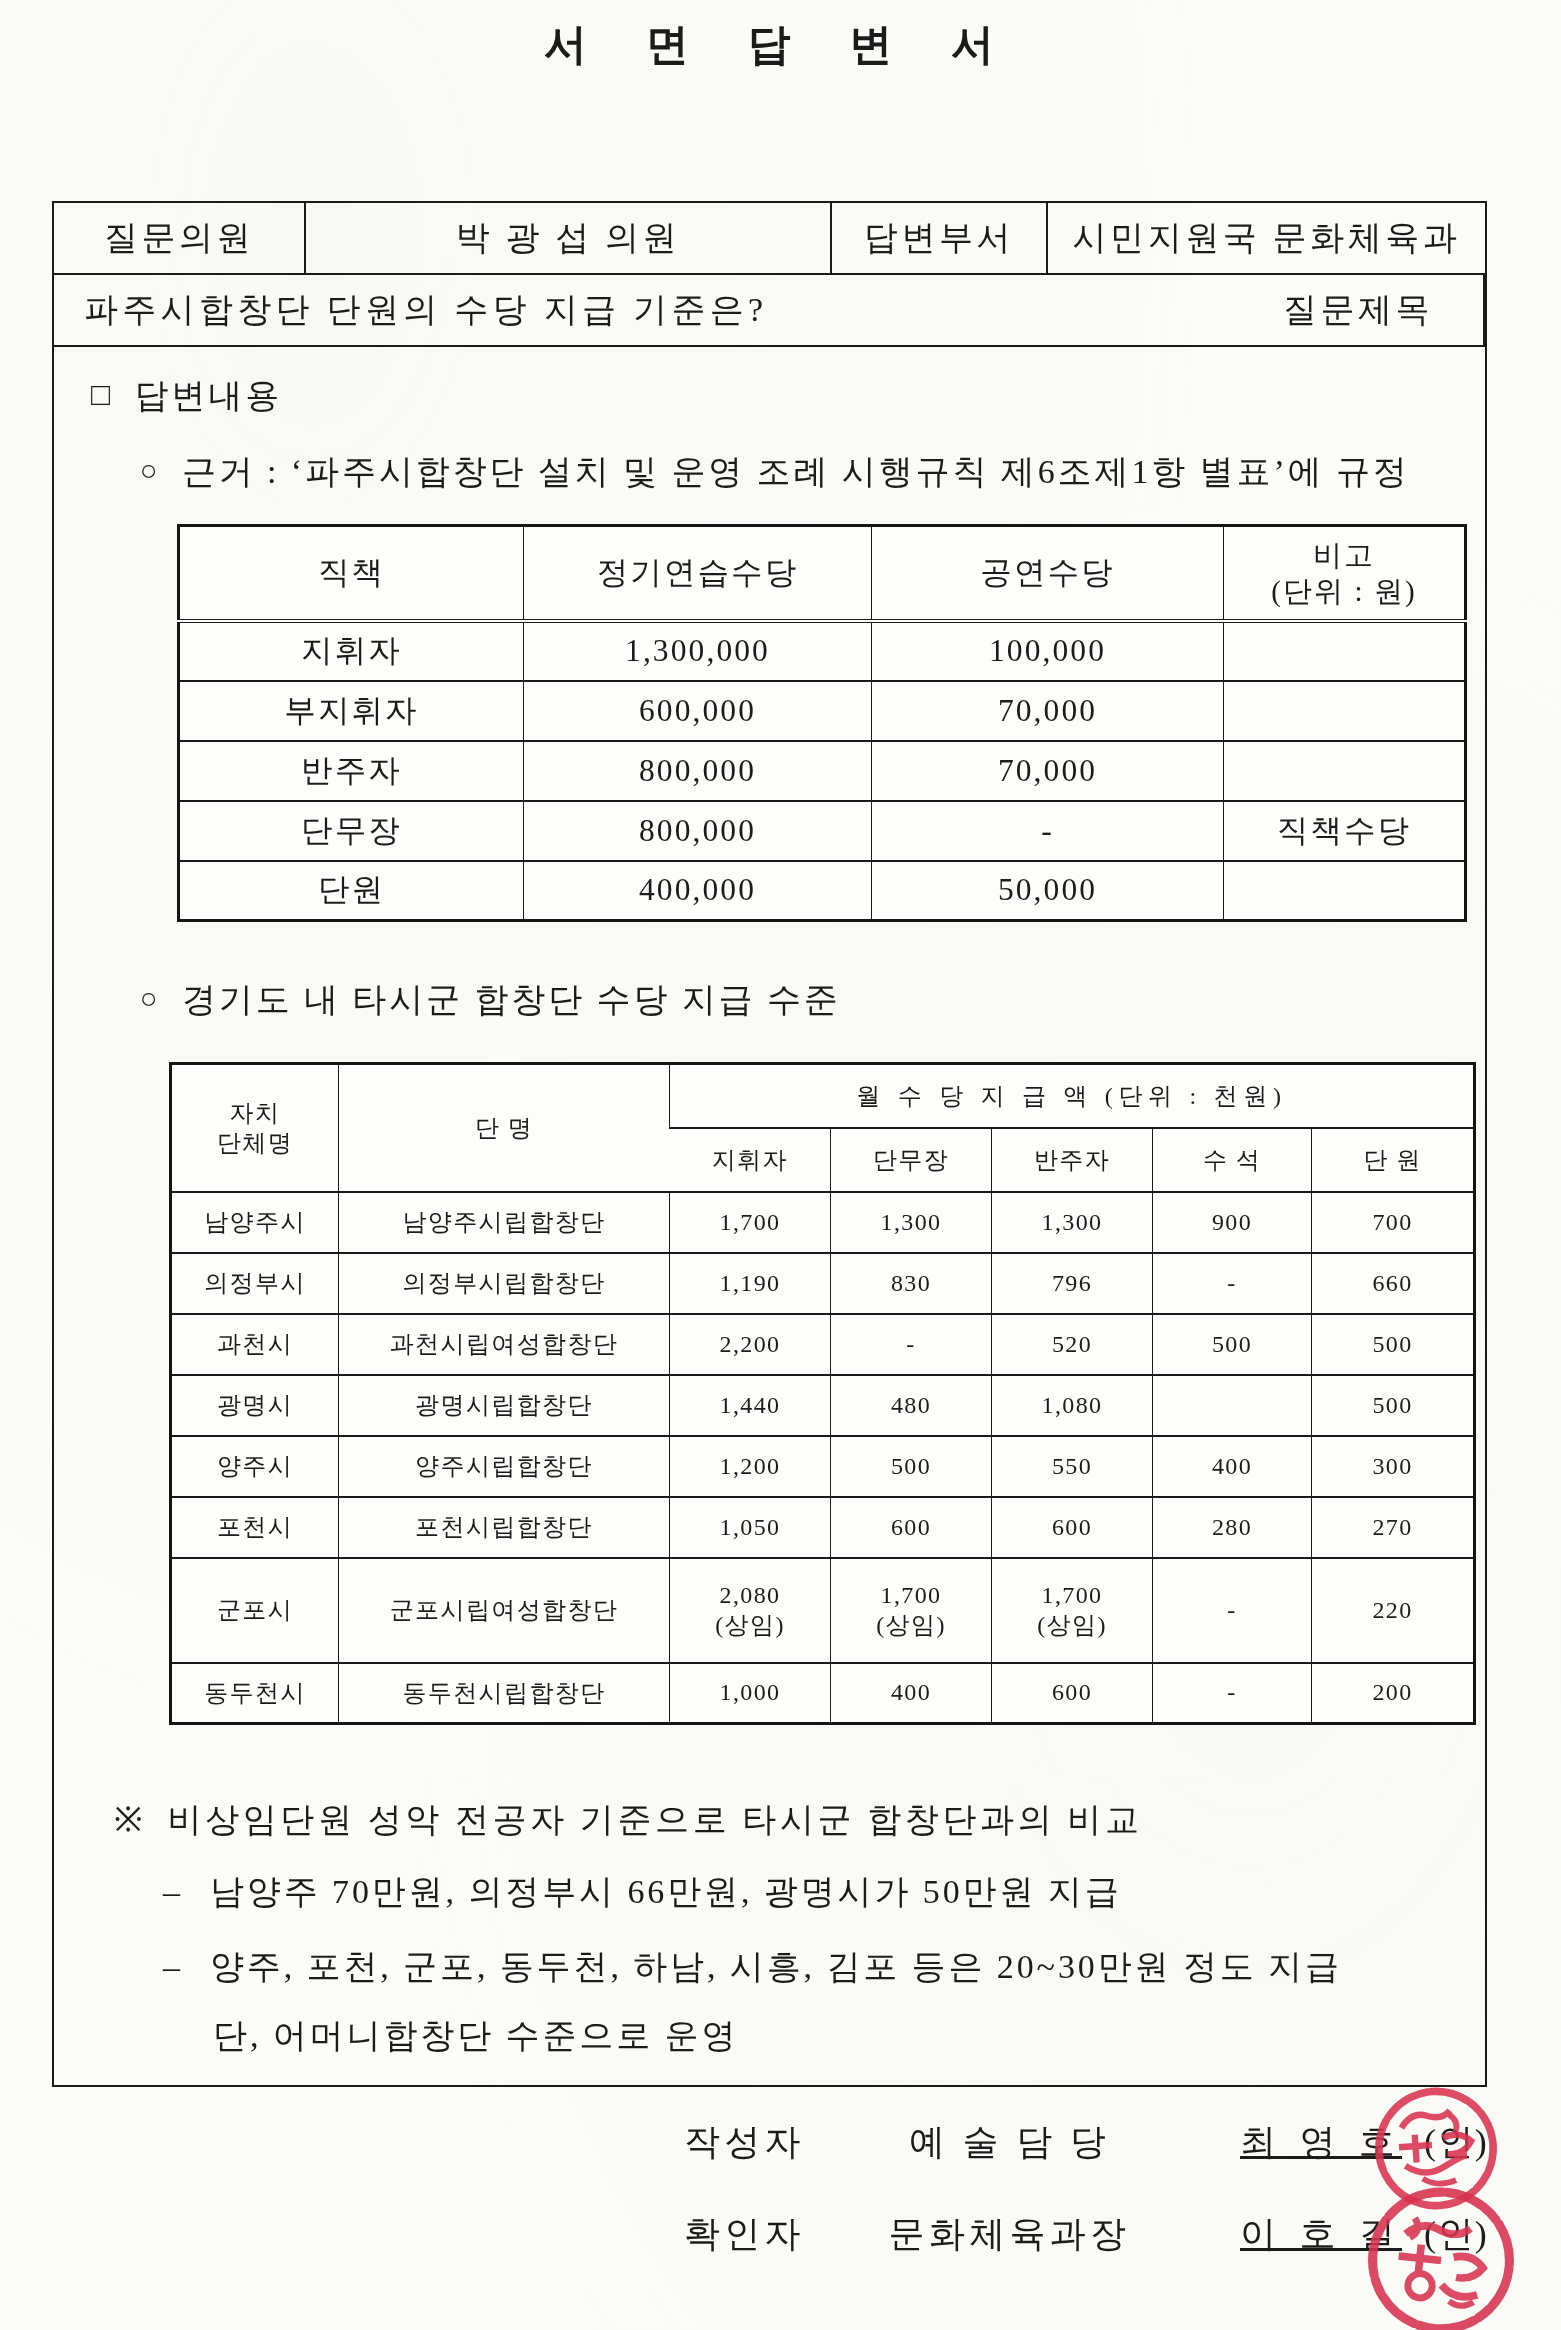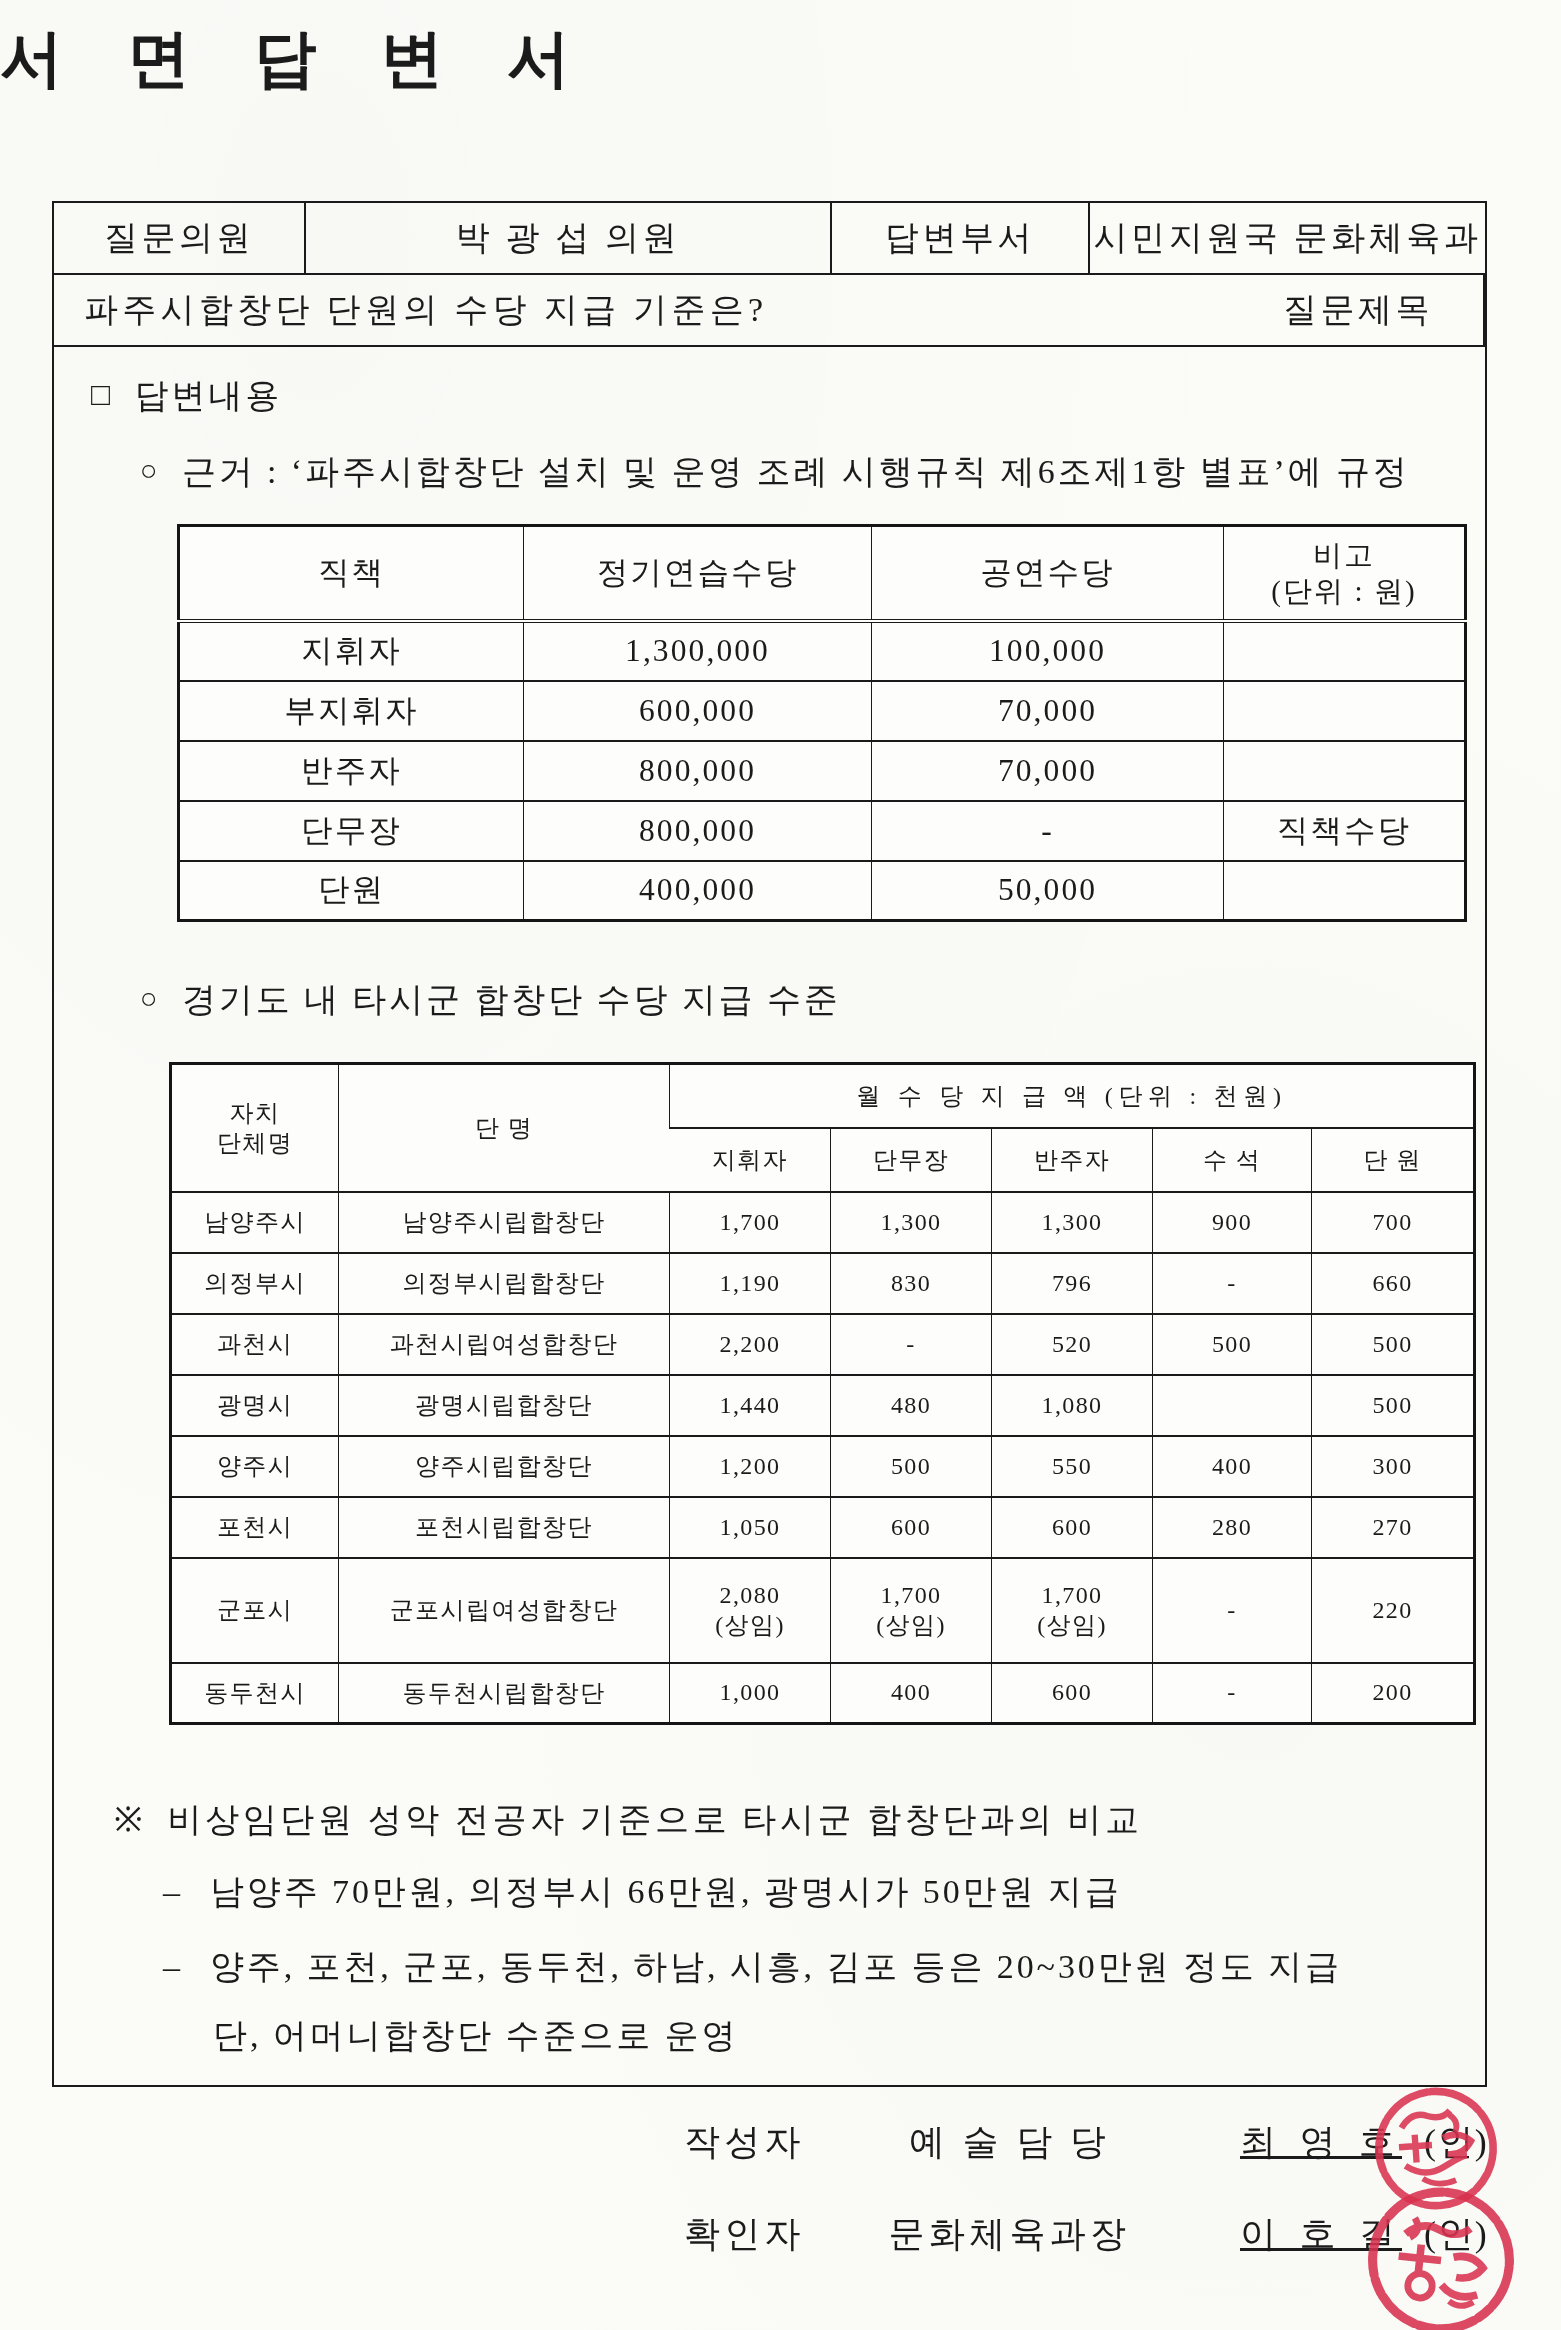--- a/index.html
+++ b/index.html
@@ -14,34 +14,34 @@
   
   .page::before{
     content:""; position:absolute; inset:0;
     background:
       radial-gradient(ellipse at 20% 10%, rgba(0,0,0,0.012), transparent 60%),
       radial-gradient(ellipse at 80% 70%, rgba(60,60,40,0.015), transparent 55%);
     pointer-events:none;
   }
   .title {
     position:absolute; top:15.8px; left:0; width:100%;
-    text-align:left; font-size:63px; font-weight:700;
+    text-align:center; font-size:43px; font-weight:700;
     letter-spacing:24px; white-space:nowrap;
   }
   .outer {
     position:absolute; left:52px; top:201px;
     width:1435px; height:1886px;
     border:2.9px solid #1a1a1a;
   }
   .irow { display:flex; height:72px; border-bottom:2.1px solid #1a1a1a; font-size:34px; }
   .ic { display:flex; align-items:center; justify-content:center; letter-spacing:3.6px; white-space:nowrap; }
   .bR { border-right:2.1px solid #1a1a1a; }
   .w-label { width:252px; }
   .w-val   { width:526px; }
-  .w-lab2  { width:258px; }
+  .w-lab2  { width:216px; }
   .w-val2  { flex:1; }
   .qtitle  { flex:1; justify-content:flex-start; padding-left:30px; letter-spacing:4.3px; }
 
   .content { position:relative; width:100%; height:1736px; font-size:34px; }
   .cline { position:absolute; white-space:nowrap; letter-spacing:2.9px; }
   .bullet { display:inline-block; margin-right:21.5px; }
   .sq { font-size:31.5px; transform:translateY(-2.1px); }
   .ci { font-size:29px; transform:translateY(-2.9px); }
   .dash-b { margin-right:27px; }
 

